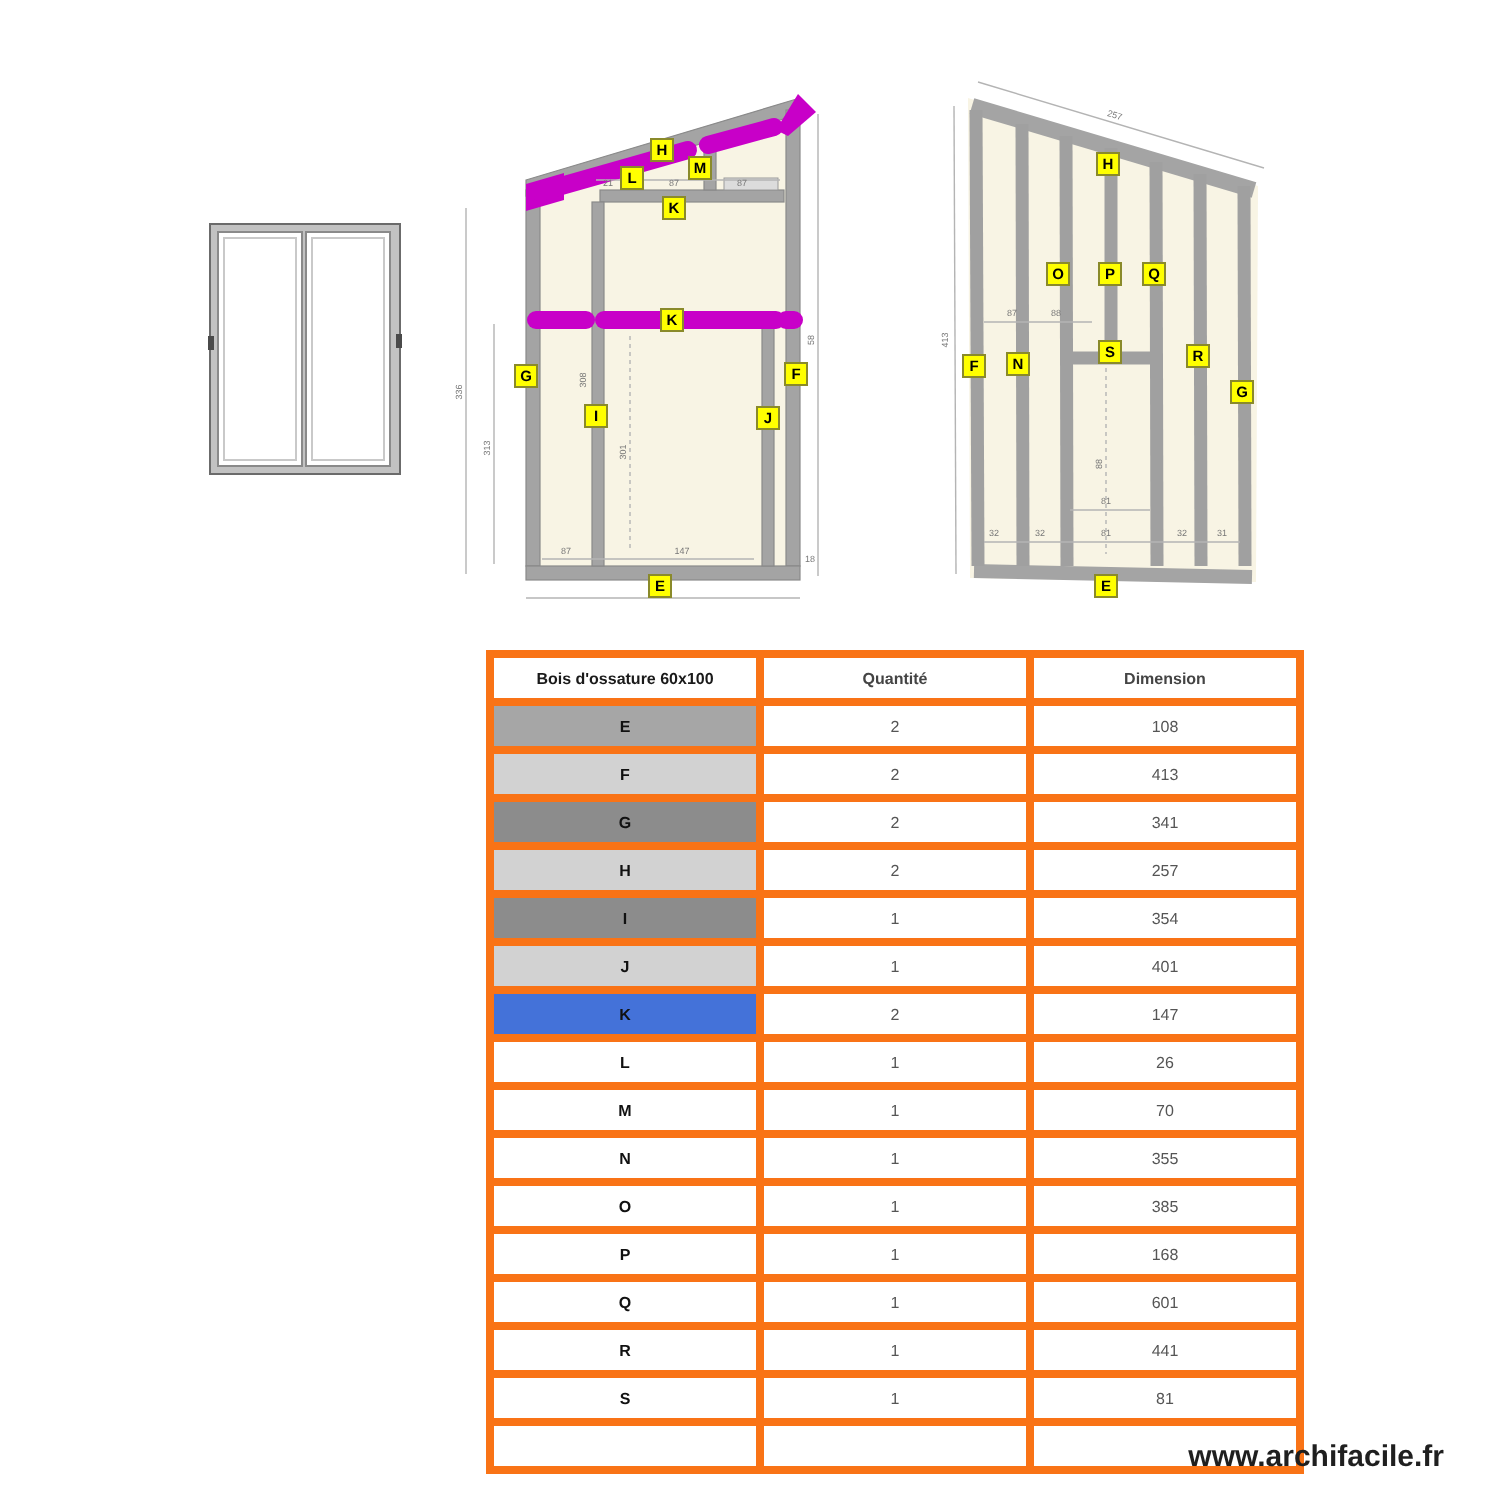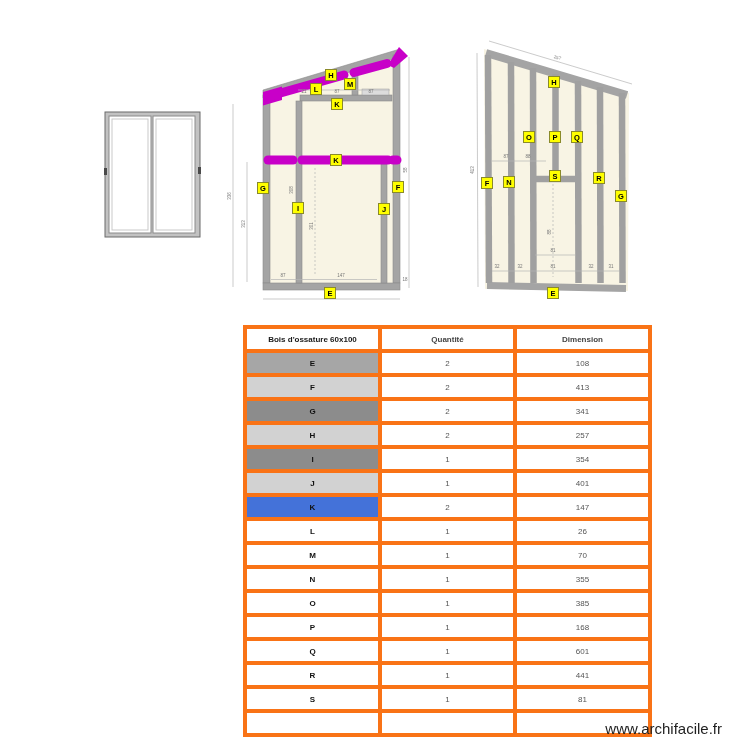--- a/index.html
+++ b/index.html
@@ -12,21 +12,21 @@
                text-align:center;font-size:8px;overflow:hidden;white-space:nowrap;}
   #parts-table th{font-weight:bold;color:#444;background:#fff;}
   #parts-table th.main{font-weight:bold;color:#1a1a1a;}
   #parts-table td.lbl{font-weight:bold;color:#111;}
   #parts-table td.val{color:#555;background:#fff;}
   .s-dark{background:#8c8c8c;}
   .s-medium{background:#a6a6a6;}
   .s-light{background:#d2d2d2;}
   .s-selected{background:#4472d9;}
   .s-none{background:#ffffff;}
-  .watermark{position:absolute;top:720px;right:28px;font-size:15px;color:#1f1f1f;}
+  .watermark{position:absolute;top:720px;right:28px;font-size:15px;color:#1f1f1f;font-weight:bold;}
 </style>
 </head>
 <body>
 
 <div id="canvas">
 
   <svg id="plan" width="750" height="750" viewBox="0 0 750 750">
 
     <g>
       <rect x="105" y="112" width="95" height="125" fill="#c2c2c2" stroke="#6b6b6b" stroke-width="1"></rect>

